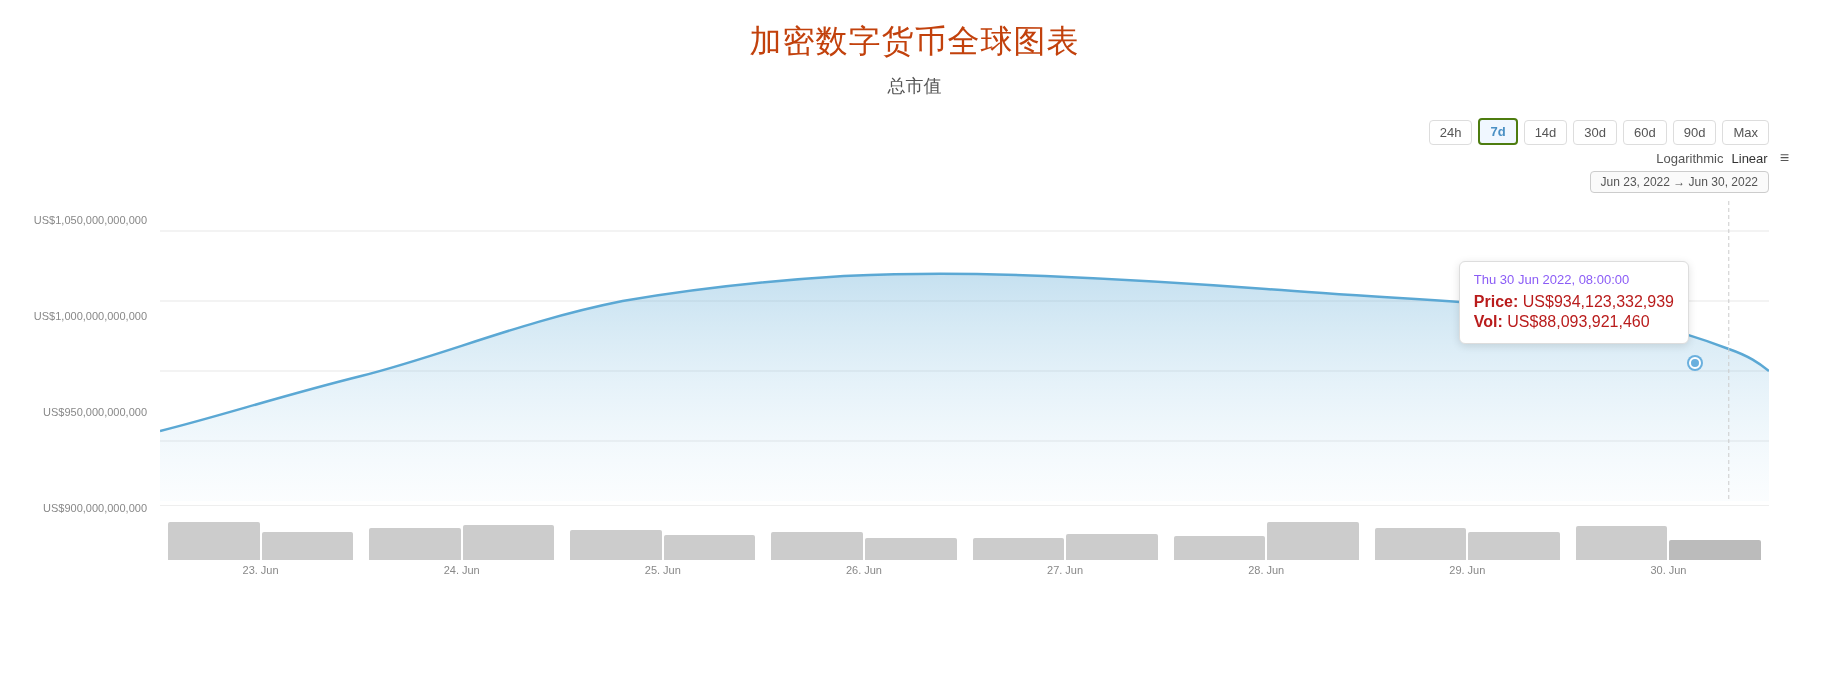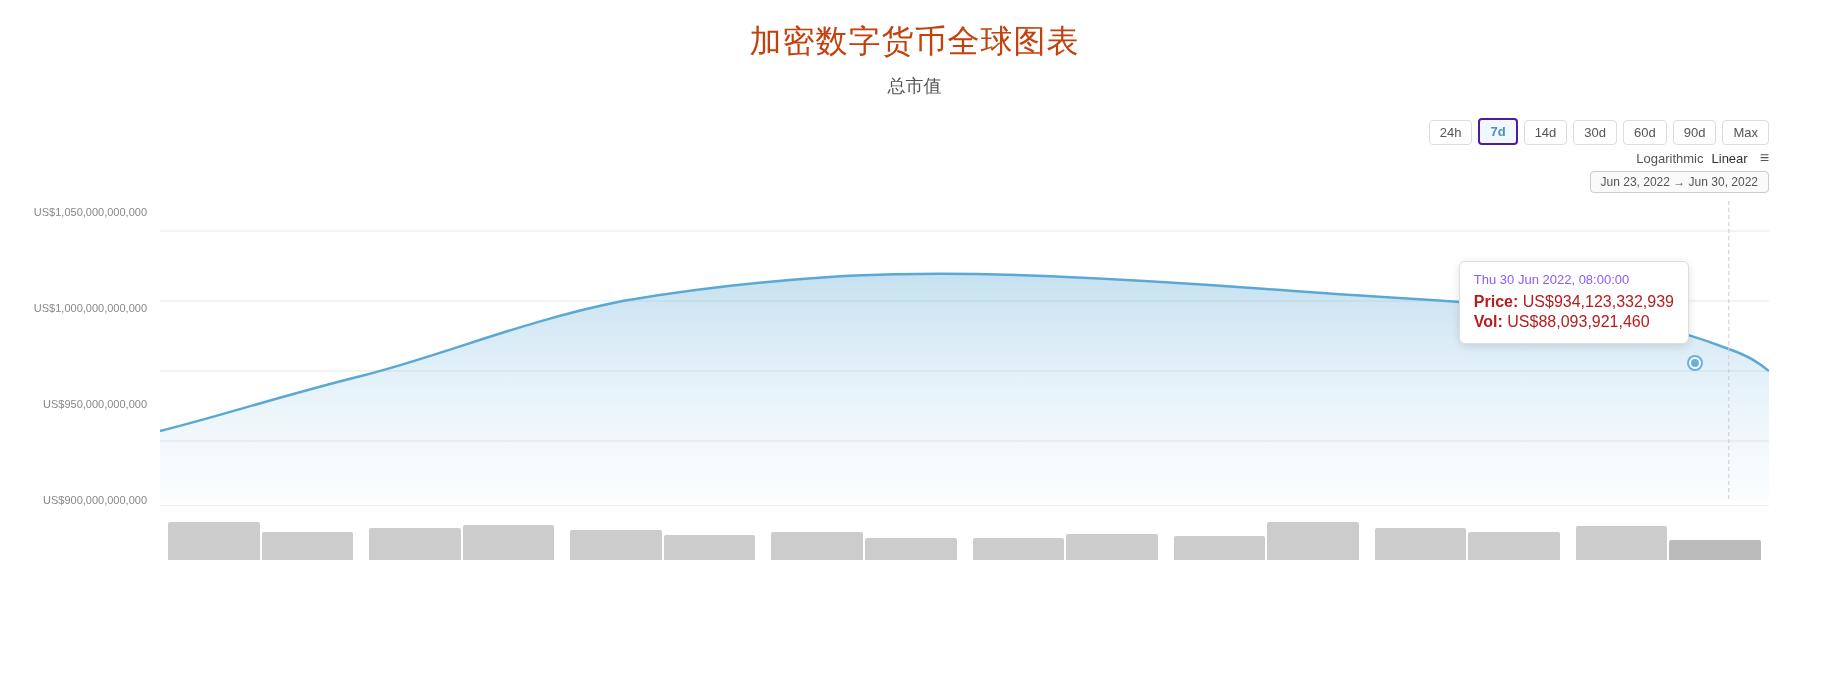--- a/index.html
+++ b/index.html
@@ -39,30 +39,30 @@
     .time-btn {
       padding: 4px 10px;
       border: 1px solid #ddd;
       background: #fff;
       border-radius: 4px;
       cursor: pointer;
       font-size: 13px;
       color: #555;
     }
     .time-btn.active {
-      border: 2px solid #4c1d95;
+      border: 2px solid #4d7c0f;
       color: #4a90c4;
       font-weight: 600;
       background: #f0f7ff;
     }
     .scale-row {
       display: flex;
       justify-content: flex-end;
       align-items: center;
-      padding-right: 60px;
+      padding-right: 40px;
       gap: 8px;
       margin-bottom: 4px;
     }
     .scale-label {
       font-size: 13px;
       color: #555;
       cursor: pointer;
     }
     .scale-label.active {
       color: #333;
@@ -91,21 +91,21 @@
     }
     .chart-area {
       position: relative;
       width: 100%;
       padding-left: 160px;
       padding-right: 60px;
     }
     .y-axis-labels {
       position: absolute;
       left: 0;
-      top: 5px;
+      top: 13px;
       width: 155px;
       height: 300px;
       display: flex;
       flex-direction: column;
       justify-content: space-between;
     }
     .y-label {
       font-size: 11px;
       color: #888;
       text-align: right;
@@ -258,20 +258,30 @@
           <div style="flex:1; height:32px; background:#ccc; border-radius:2px 2px 0 0;"></div>
           <div style="flex:1; height:28px; background:#ccc; border-radius:2px 2px 0 0;"></div>
         </div>
         <div style="flex:1; display:flex; gap:2px; align-items:flex-end; padding:0 8px;">
           <div style="flex:1; height:34px; background:#ccc; border-radius:2px 2px 0 0;"></div>
           <div style="flex:1; height:20px; background:#bbb; border-radius:2px 2px 0 0;"></div>
         </div>
       </div>
 
       
+      <div class="x-axis-row">
+        <span class="x-label">23. Jun</span>
+        <span class="x-label">24. Jun</span>
+        <span class="x-label">25. Jun</span>
+        <span class="x-label">26. Jun</span>
+        <span class="x-label">27. Jun</span>
+        <span class="x-label">28. Jun</span>
+        <span class="x-label">29. Jun</span>
+        <span class="x-label">30. Jun</span>
+      </div>
 
       
       <div class="tooltip-box">
         <div class="tooltip-title">Thu 30 Jun 2022, 08:00:00</div>
         <div class="tooltip-row">
           <span class="tooltip-label">Price:</span>
           <span>US$934,123,332,939</span>
         </div>
         <div class="tooltip-row">
           <span class="tooltip-label">Vol:</span>

